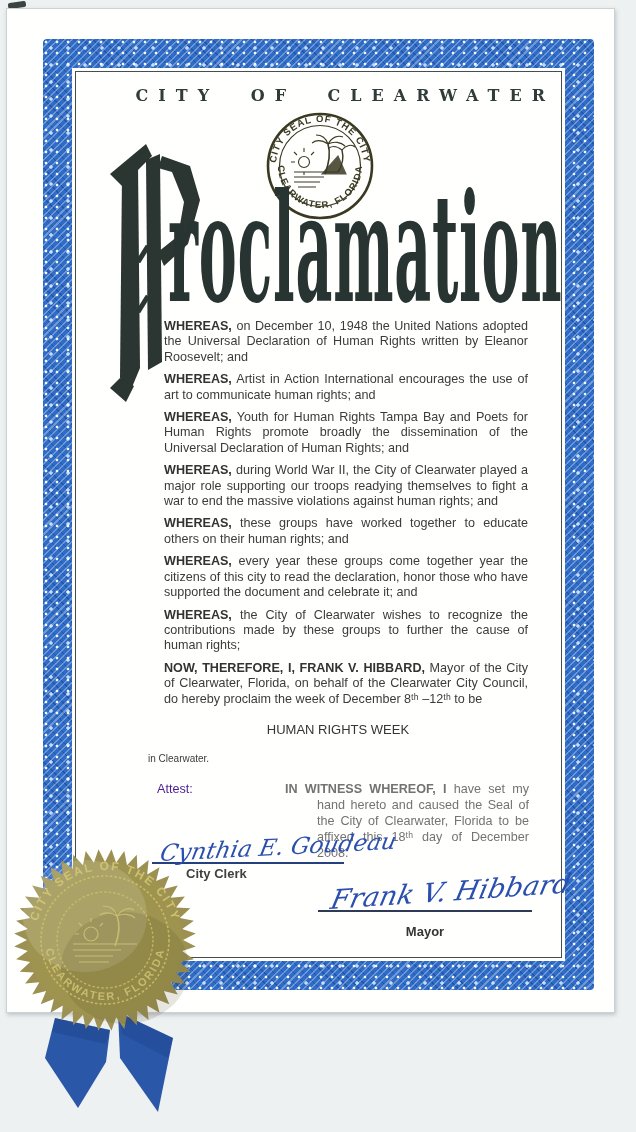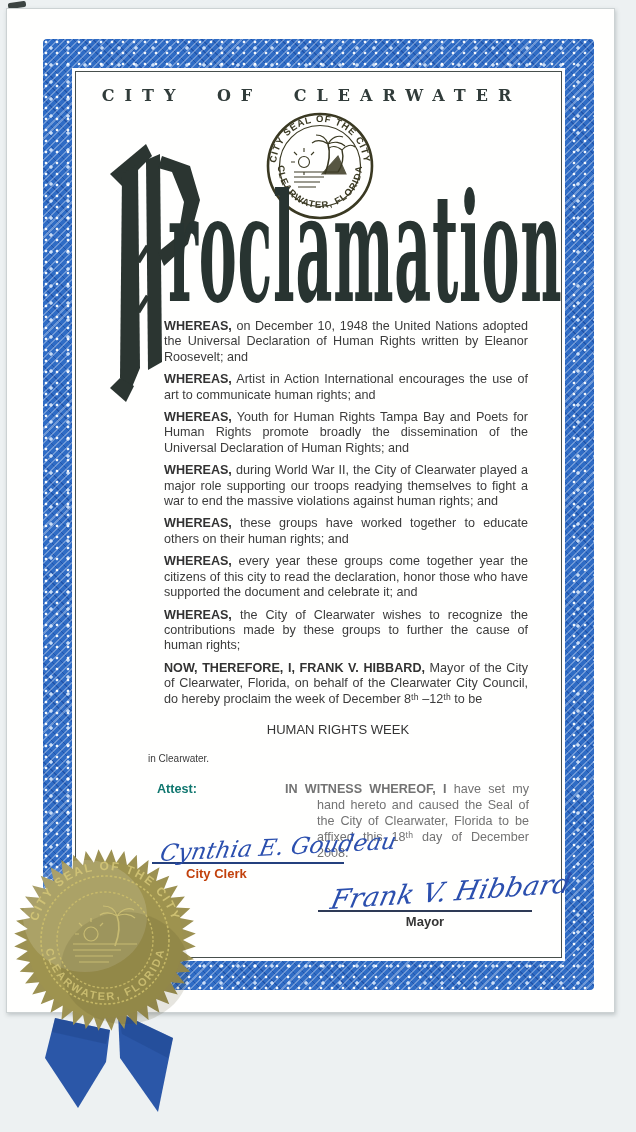--- a/index.html
+++ b/index.html
@@ -13,51 +13,51 @@
          background-color:#2f6cc5;
          background-image:
            radial-gradient(circle at 3px 3px, rgba(255,255,255,.95) 1.1px, transparent 1.7px),
            radial-gradient(circle at 8px 9px, rgba(225,238,255,.85) 1.4px, transparent 2px),
            repeating-linear-gradient(135deg, rgba(255,255,255,.30) 0 1.5px, transparent 1.5px 5px),
            repeating-linear-gradient(45deg, rgba(18,58,140,.45) 0 1px, transparent 1px 7px);
          background-size:11px 11px,17px 17px,auto,auto;
          border-radius:4px;}
   .frame-inner{position:absolute;inset:32px;background:#fffffe;
          border:1.5px solid #474f4c;box-shadow:0 0 0 3px #ffffff;}
-  .header-title{position:absolute;left:68px;top:86px;width:487px;text-align:center;
+  .header-title{position:absolute;left:68px;top:86px;width:487px;text-align:right;
          font-family:"DejaVu Serif","Liberation Serif",serif;font-weight:700;font-size:16px;
          letter-spacing:10px;word-spacing:16px;color:#313c3a;}
   .bigP{position:absolute;left:106px;top:140px;z-index:3;}
   .procword{position:absolute;left:168px;top:173px;z-index:3;
          font-family:"DejaVu Serif","Liberation Serif",serif;font-weight:700;
          font-size:150px;line-height:150px;color:#283431;letter-spacing:2px;
          transform:scaleX(.38);transform-origin:0 0;white-space:nowrap;}
   .content{position:absolute;left:148px;top:319px;width:380px;z-index:3;
          font-size:12.6px;line-height:15.4px;color:#3b3b3b;}
   .content p{margin:0 0 7px 16px;text-align:justify;}
   .content b{color:#333;}
   .week-title{position:absolute;left:148px;top:722px;width:380px;text-align:center;
          font-weight:400;font-size:13px;color:#353535;z-index:3;}
   .location{position:absolute;left:148px;top:753px;font-size:10px;color:#3b3b3b;z-index:3;}
-  .attest{position:absolute;left:157px;top:782px;font-weight:700;font-size:12.6px;color:#0f766e;z-index:3;}
+  .attest{position:absolute;left:157px;top:782px;font-weight:400;font-size:12.6px;color:#4c1d95;z-index:3;}
   .witness{position:absolute;left:285px;top:781px;width:244px;font-size:12.6px;line-height:16px;
          color:#737373;text-align:justify;padding-left:0;z-index:3;}
   .witness .hang{display:block;padding-left:32px;text-indent:-32px;}
   .sig-script{font-family:"DejaVu Serif","Liberation Serif",serif;font-style:italic;
          color:#2b4fae;white-space:nowrap;}
   .clerk-block{position:absolute;left:152px;top:840px;width:192px;z-index:4;}
   .clerk-block .sig-script{display:block;font-size:23px;transform:skewX(-14deg) rotate(-3deg);
          transform-origin:0 100%;margin-left:6px;}
   .clerk-line{border-bottom:2px solid #24407e;margin-top:-4px;}
-  .clerk-label{font-weight:700;font-size:13px;color:#c2410c;margin:2px 0 0 34px;}
+  .clerk-label{font-weight:700;font-size:13px;color:#404040;margin:2px 0 0 34px;}
   .mayor-block{position:absolute;left:318px;top:884px;width:214px;z-index:4;}
   .mayor-block .sig-script{display:block;font-size:27px;transform:skewX(-16deg) rotate(-4deg);
          transform-origin:0 100%;margin-left:10px;}
   .mayor-line{border-bottom:2px solid #2e3a56;margin-top:-5px;}
-  .mayor-label{font-weight:700;font-size:13px;color:#353535;text-align:center;margin-top:2px;}
+  .mayor-label{font-weight:700;font-size:13px;color:#353535;text-align:center;margin-top:12px;}
   .ink-seal{position:absolute;left:264px;top:110px;z-index:3;}
   .ribbons{position:absolute;left:30px;top:1000px;z-index:5;}
   .gold-seal{position:absolute;left:13px;top:848px;z-index:6;}
 </style>
 </head>
 <body>
 
 <div class="stage">
   <div class="artifact"></div>
 

